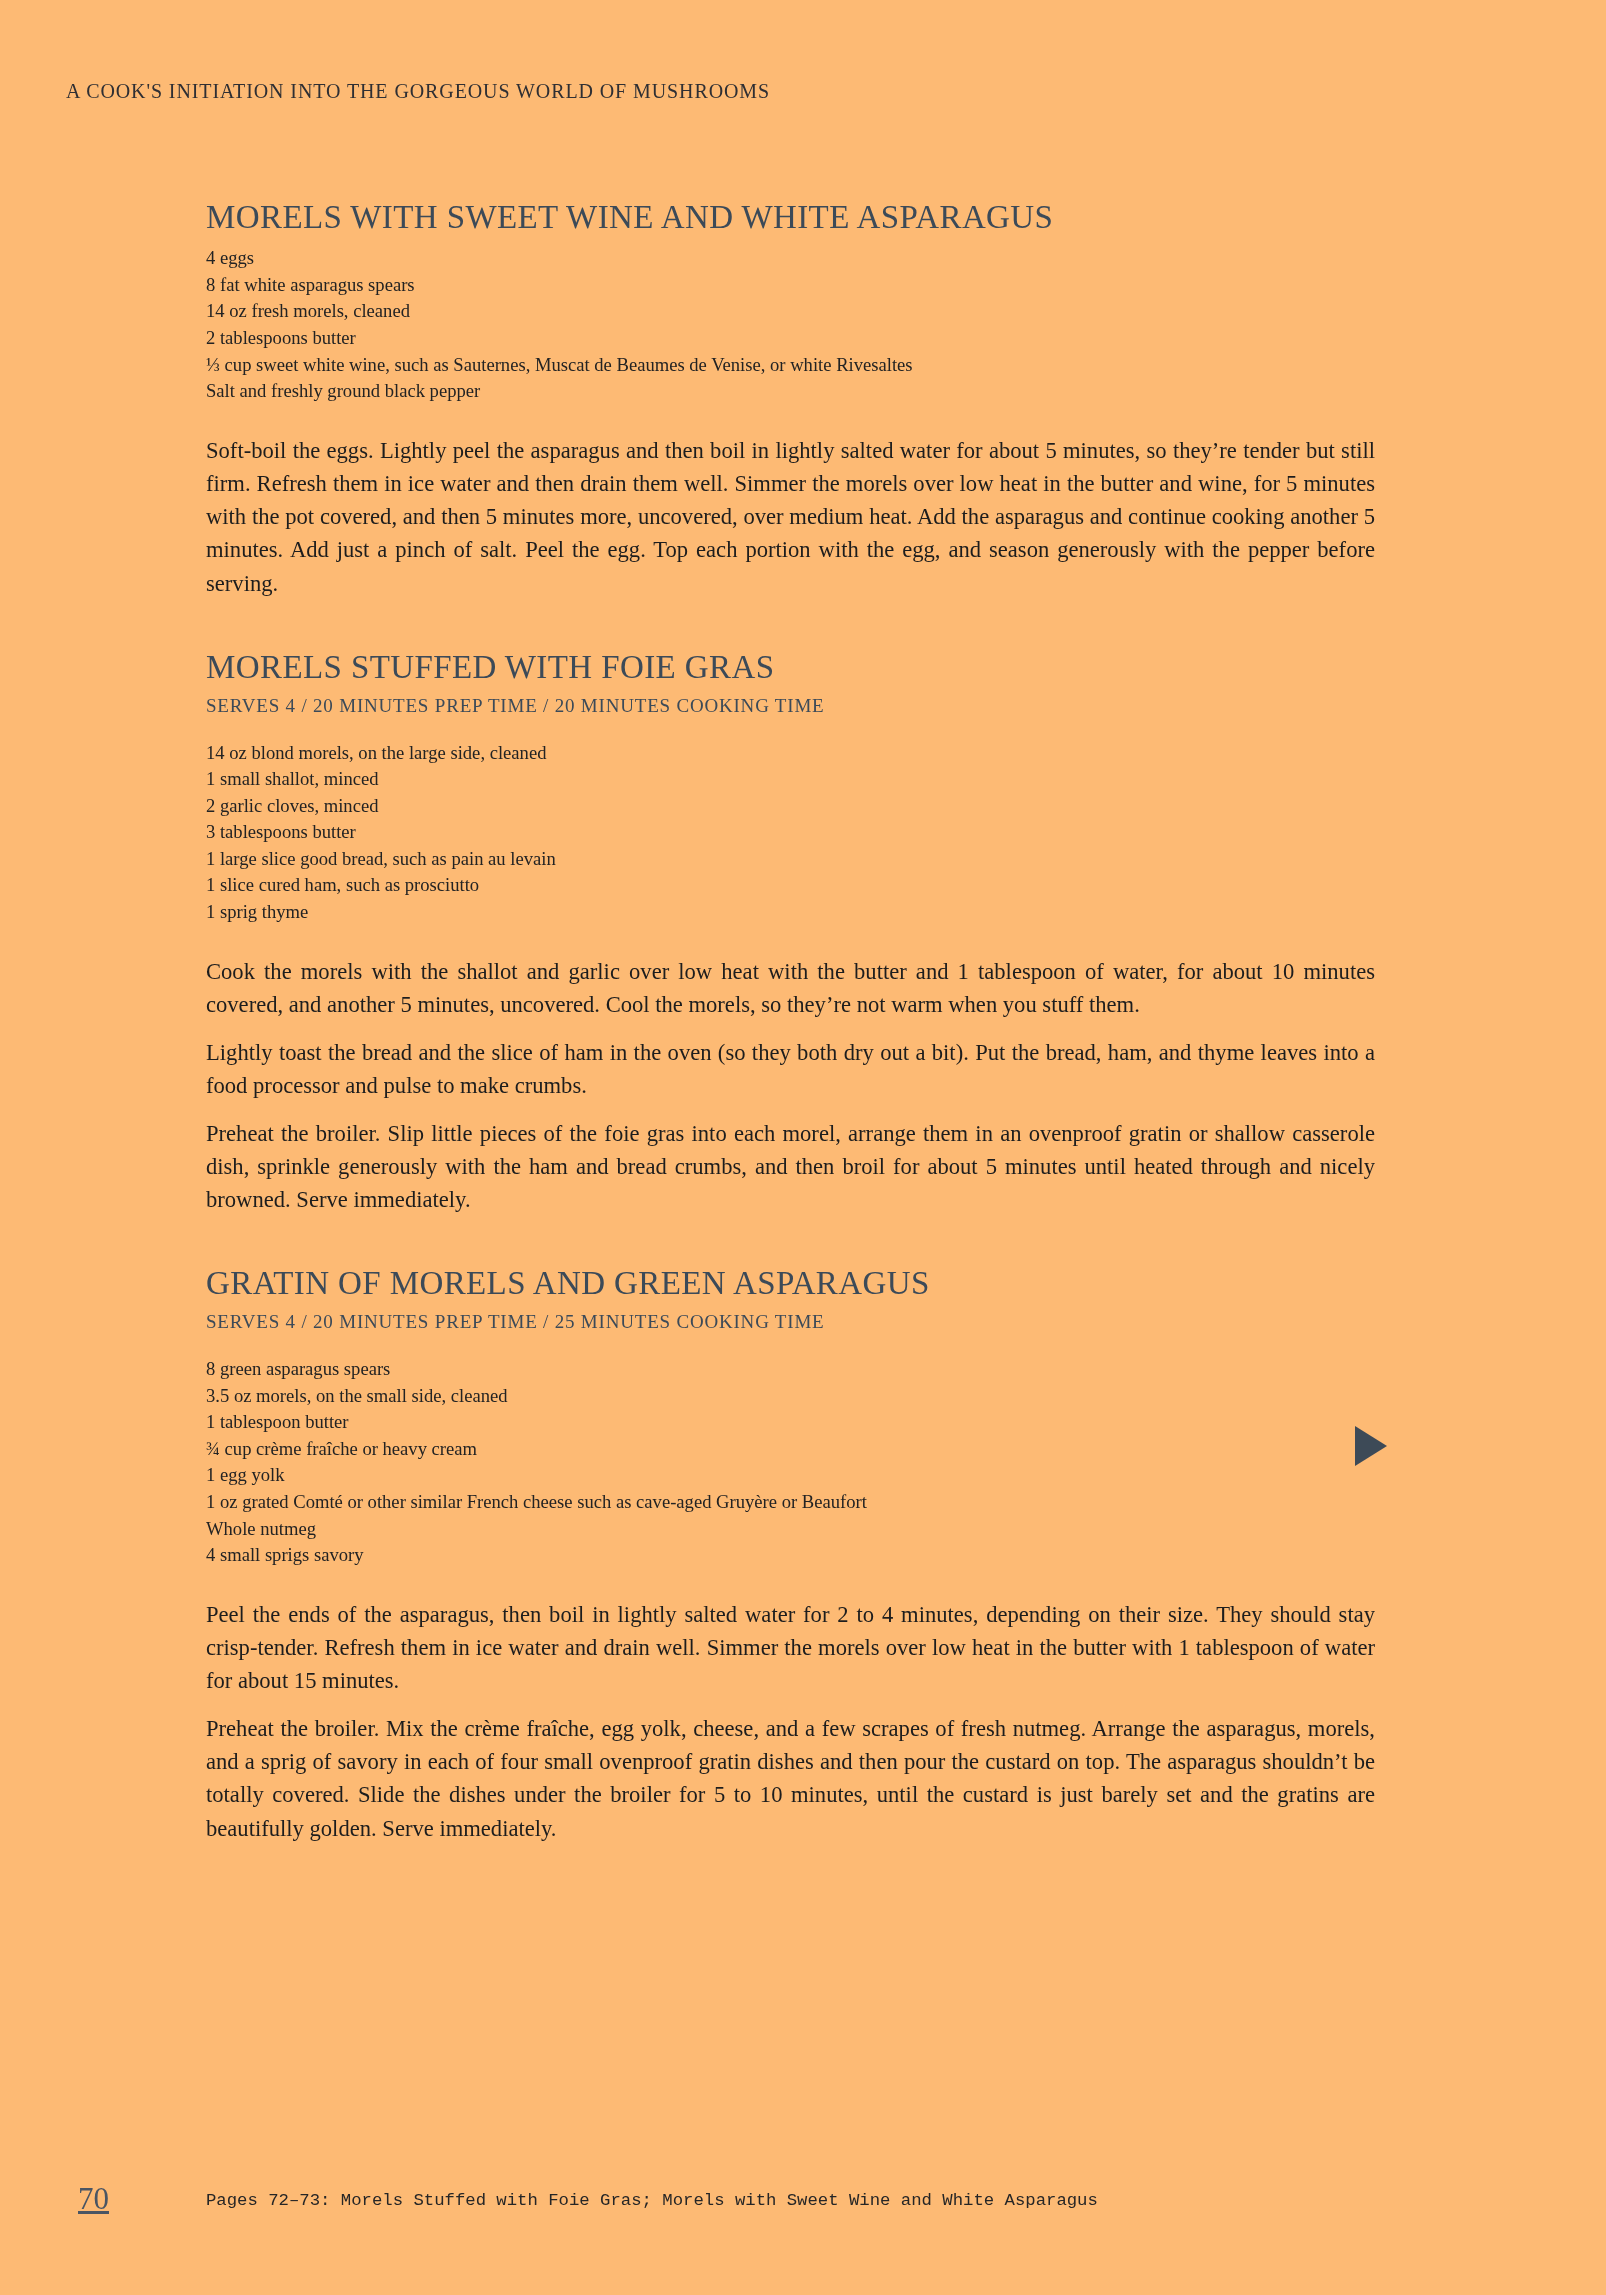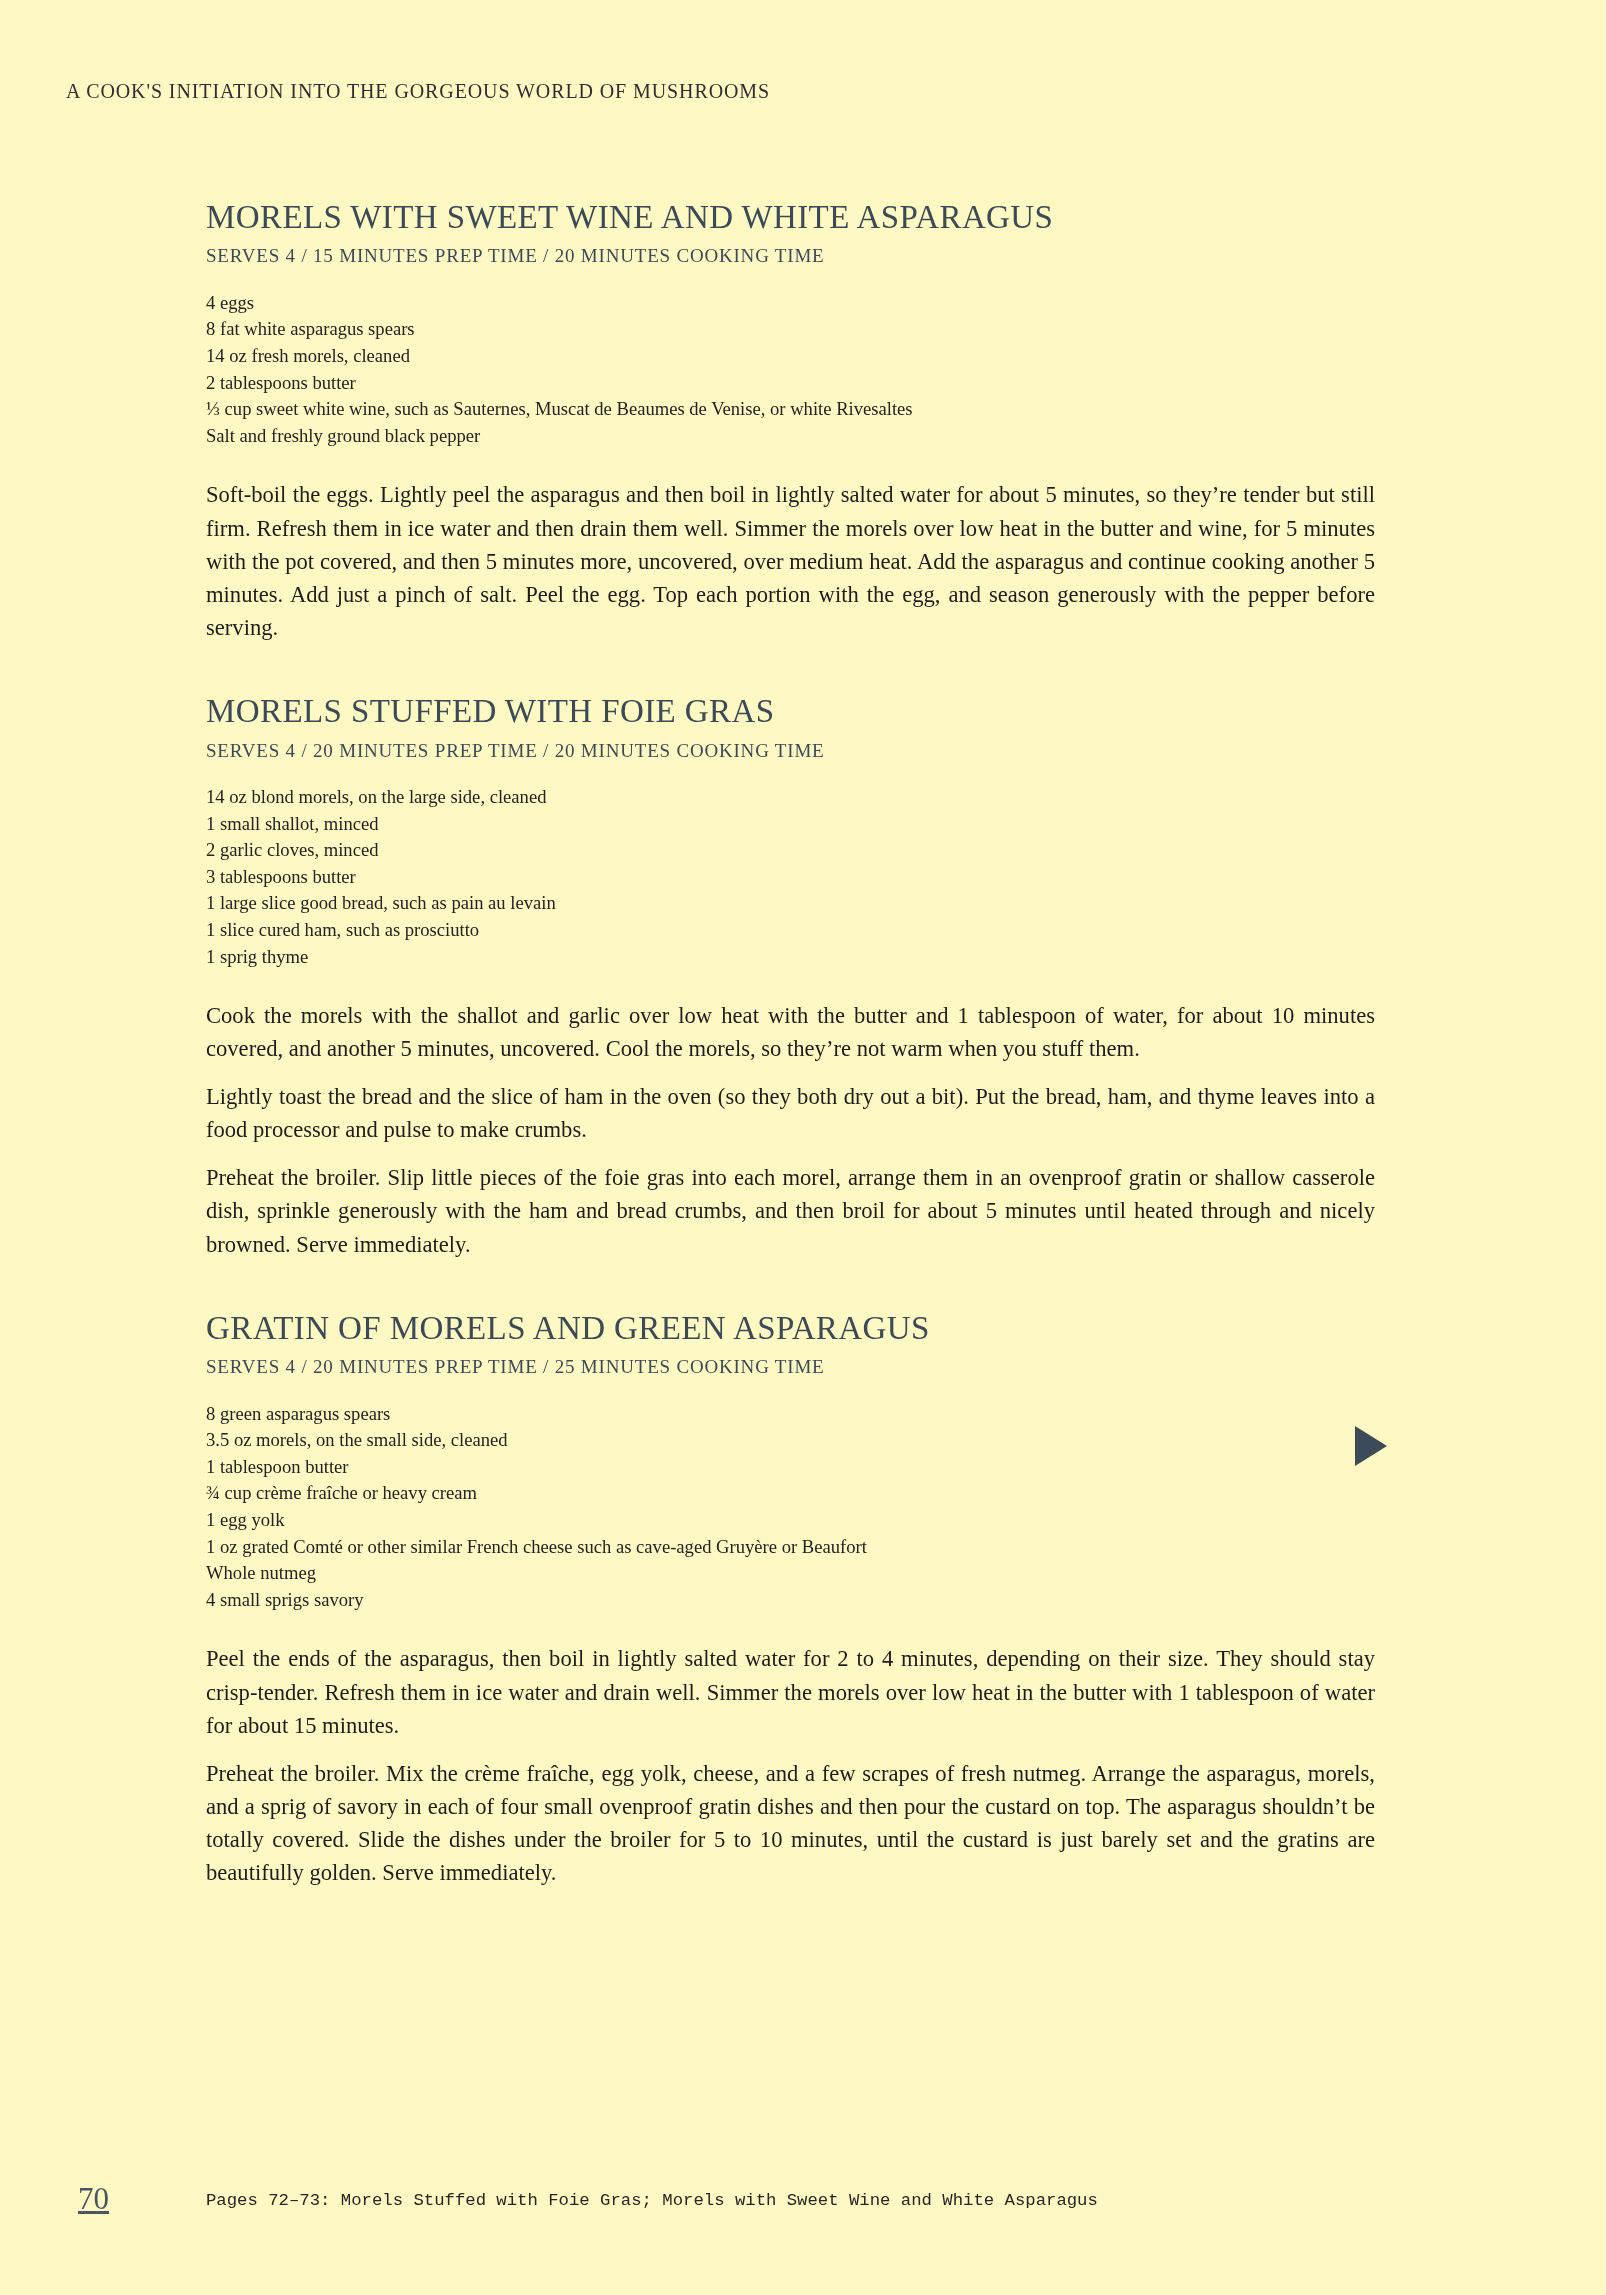--- a/index.html
+++ b/index.html
@@ -12,21 +12,21 @@
     height: 2295px;
     position: relative;
     font-family: "Liberation Serif", serif;
     color: #1a1a1a;
     overflow: hidden;
   }
 
   .page {
     position: absolute;
     inset: 0;
-    background: #fef9c3;
+    background: #fdba74;
     padding-left: 16px;
   }
 
   
   .running-head {
     position: absolute;
     top: 80px;
     left: 66px;
     font-size: 20px;
     letter-spacing: 0.9px;
@@ -124,21 +124,20 @@
 <body>
 
 <div class="page">
 
   <div class="running-head">A COOK'S INITIATION INTO THE GORGEOUS WORLD OF MUSHROOMS</div>
 
   <div class="column">
 
     <div class="recipe">
       <h1 class="recipe-title">MORELS WITH SWEET WINE AND WHITE ASPARAGUS</h1>
-      <div class="recipe-meta">SERVES 4 / 15 MINUTES PREP TIME / 20 MINUTES COOKING TIME</div>
       <ul class="ingredients">
         <li>4 eggs</li>
         <li>8 fat white asparagus spears</li>
         <li>14 oz fresh morels, cleaned</li>
         <li>2 tablespoons butter</li>
         <li>⅓ cup sweet white wine, such as Sauternes, Muscat de Beaumes de Venise, or white Rivesaltes</li>
         <li>Salt and freshly ground black pepper</li>
       </ul>
       <div class="steps">
         <p class="step">Soft-boil the eggs. Lightly peel the asparagus and then boil in lightly salted water for about 5 minutes, so they’re tender but still firm. Refresh them in ice water and then drain them well. Simmer the morels over low heat in the butter and wine, for 5 minutes with the pot covered, and then 5 minutes more, uncovered, over medium heat. Add the asparagus and continue cooking another 5 minutes. Add just a pinch of salt. Peel the egg. Top each portion with the egg, and season generously with the pepper before serving.</p>

